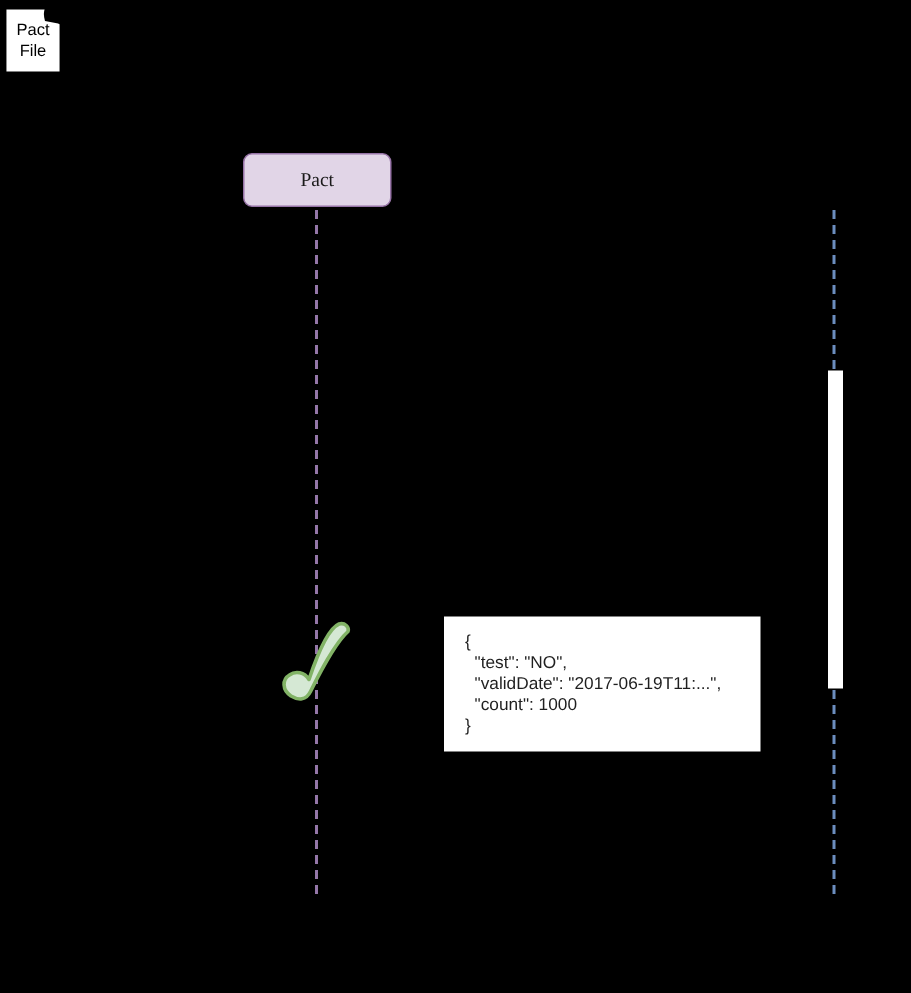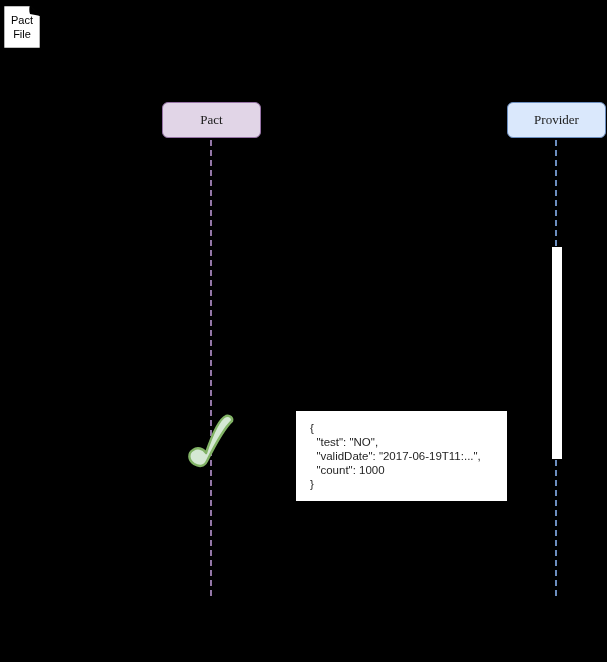--- a/index.html
+++ b/index.html
@@ -59,23 +59,20 @@
       <path d="M1.5,1.5 L28,1.5 L38.5,12 L38.5,44.5 L1.5,44.5 Z" fill="#ffffff" stroke="#000000" stroke-width="1.6"></path>
       <path d="M28,1.5 L38.5,12 L28,10 Q26.5,5 28,1.5 Z" fill="#000000"></path>
     </svg>
     <div class="note-label">Pact
 File</div>
   </div>
 
   <div class="participant" id="p-pact">
     <span>Pact</span>
   </div>
-  <div class="participant" id="p-provider">
-    <span>Provider</span>
-  </div>
 
   <div class="lifeline" id="ll-pact"></div>
   <div class="lifeline" id="ll-provider"></div>
 
   <div class="activation"></div>
 
   <svg class="check" viewBox="0 0 52 60">
     <path d="M8,37 C3,40 3,47 9,51 C14,54 19,54 22,48 C28,36 38,16 47,8
              C48,5 45,2 41,3 C34,6 27,22 21,40 C18,35 12,34 8,37 Z" fill="#d5e8d4" stroke="#82b366" stroke-width="2.4" stroke-linejoin="round"></path>
   </svg>

